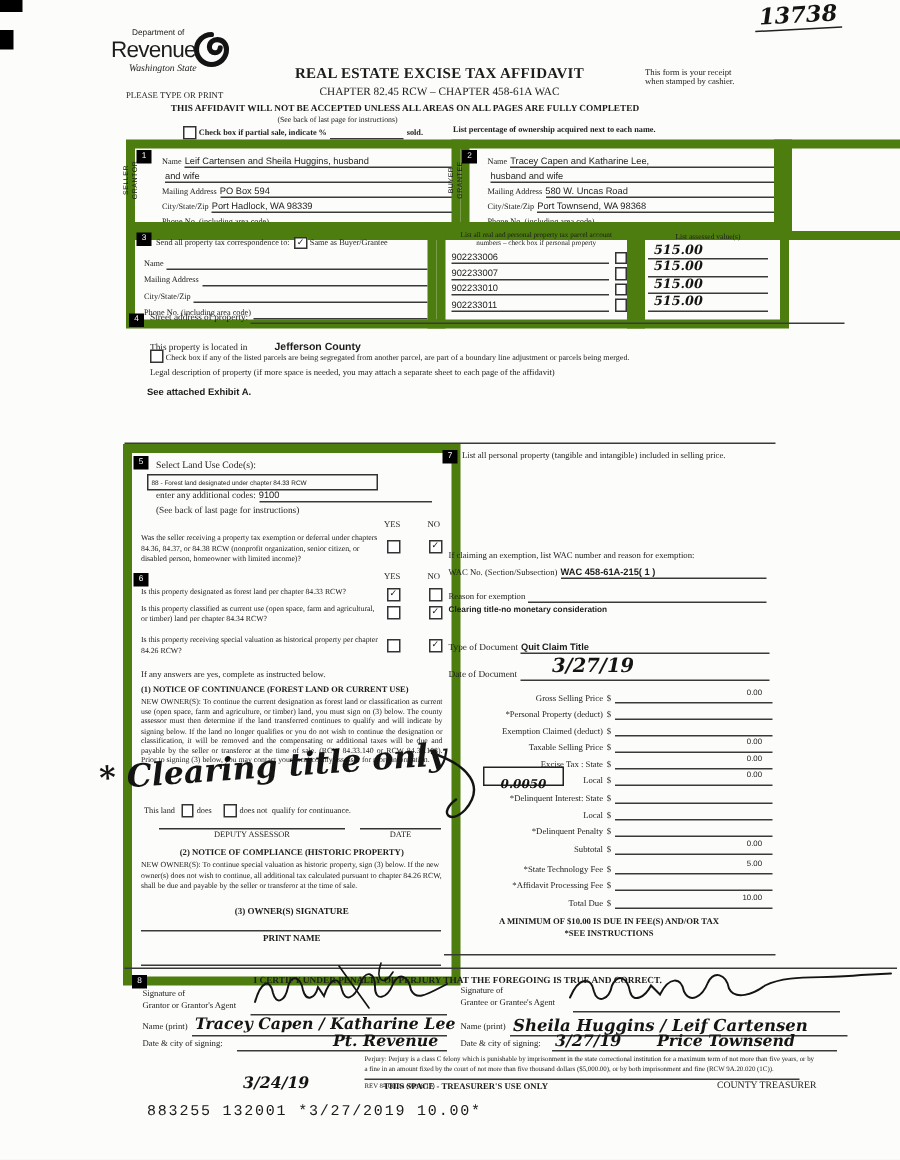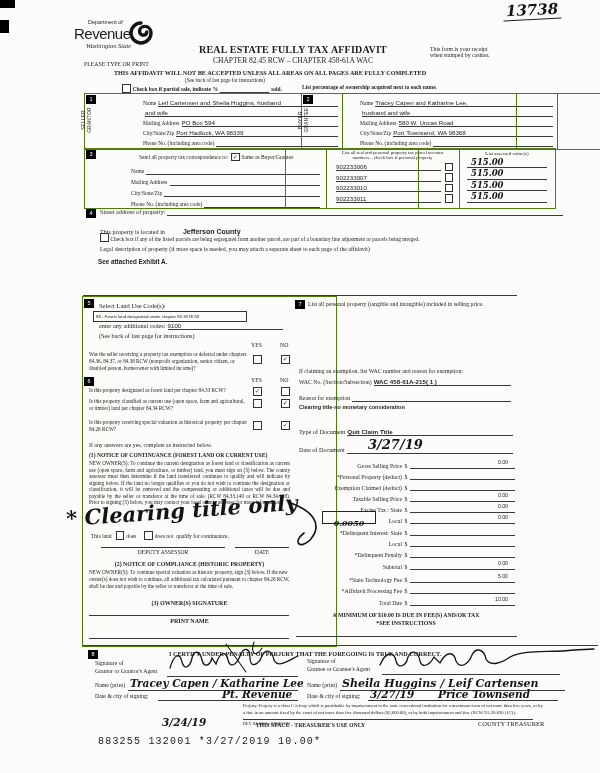--- a/index.html
+++ b/index.html
@@ -1,20 +1,20 @@
 <!DOCTYPE html>
 <html><head>
 <meta charset="utf-8">
 <style>
   html,body{margin:0;padding:0;}
   body{width:600px;height:773px;background:#e9e9e6;}
   .sheet{position:relative;width:600px;height:773px;background:#fcfcfa;color:#1c1c1c;
          font-family:"Liberation Serif",serif;overflow:hidden;}
   .abs{position:absolute;}
-  .box{position:absolute;border:1px solid #4d7c0f;padding-left:40px;}
+  .box{position:absolute;border:6px solid #4d7c0f;}
   .hline{position:absolute;border-top:1px solid #3a3a3a;height:0;}
   .s55{font-size:5.5px;line-height:1.25;}
   .s58{font-size:5.8px;line-height:1.25;}
   .s62{font-size:6.2px;line-height:1.25;}
   .b{font-weight:bold;}
   .ctr{text-align:center;}
   .val{font-family:"Liberation Sans",sans-serif;font-size:6.2px;}
   .hw{font-family:"DejaVu Serif",serif;font-style:italic;font-weight:bold;color:#141414;}
   .fill{display:inline-block;border-bottom:0.9px solid #3a3a3a;}
   .frow{display:flex;align-items:flex-end;}
@@ -53,21 +53,21 @@
       </div>
       <span style="margin-left:-2px;margin-top:2px;">
         <svg width="24" height="24" viewBox="0 0 24 24">
           <path d="M12 2a10 10 0 1 0 10 10c0-4.2-3-6.6-6.2-6.6-2.8 0-5.2 2.1-5.2 5 0 2.1 1.7 3.8 3.7 3.8 1.9 0 3.4-1.4 3.5-3.3" fill="none" stroke="#141414" stroke-width="3.4" stroke-linecap="round"></path>
         </svg>
       </span>
     </div>
   </div>
 
   <div class="abs ctr" style="left:168px;top:44px;width:250px;">
-    <div class="b" style="font-size:10px;letter-spacing:.2px;">REAL ESTATE FULLY TAX AFFIDAVIT</div>
+    <div class="b" style="font-size:10px;letter-spacing:.2px;">REAL ESTATE EXCISE TAX AFFIDAVIT</div>
     <div style="font-size:7.5px;margin-top:1px;">CHAPTER 82.45 RCW – CHAPTER 458-61A WAC</div>
   </div>
   <div class="abs" style="left:430px;top:46px;width:80px;font-size:5.8px;">
     <div>This form is your receipt</div>
     <div>when stamped by cashier.</div>
   </div>
   <div class="abs s58" style="left:84px;top:61px;">PLEASE TYPE OR PRINT</div>
   <div class="abs b ctr" style="left:62px;top:69px;width:416px;font-size:6.2px;">THIS AFFIDAVIT WILL NOT BE ACCEPTED UNLESS ALL AREAS ON ALL PAGES ARE FULLY COMPLETED</div>
   <div class="abs ctr" style="left:150px;top:77px;width:150px;font-size:5.2px;">(See back of last page for instructions)</div>
 

